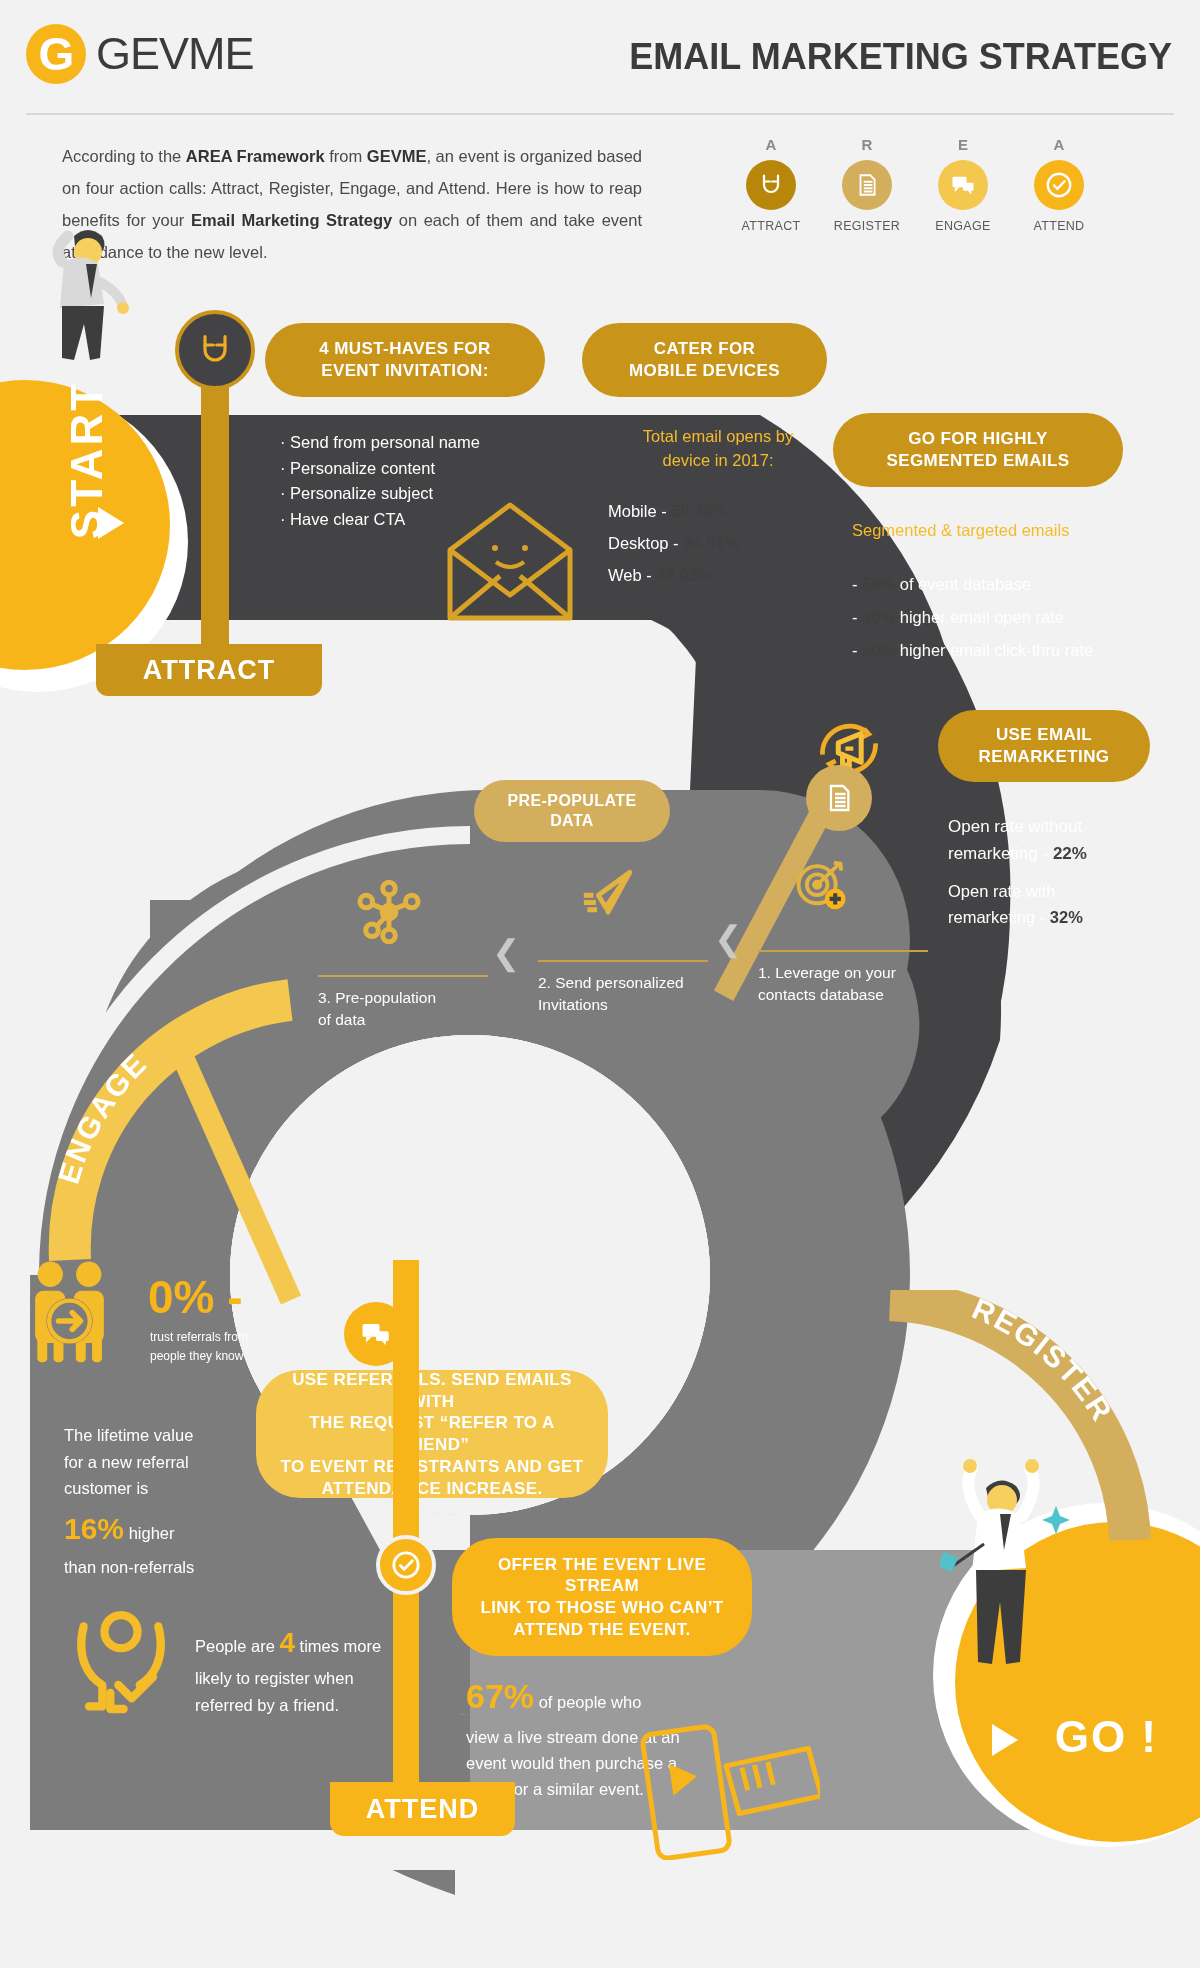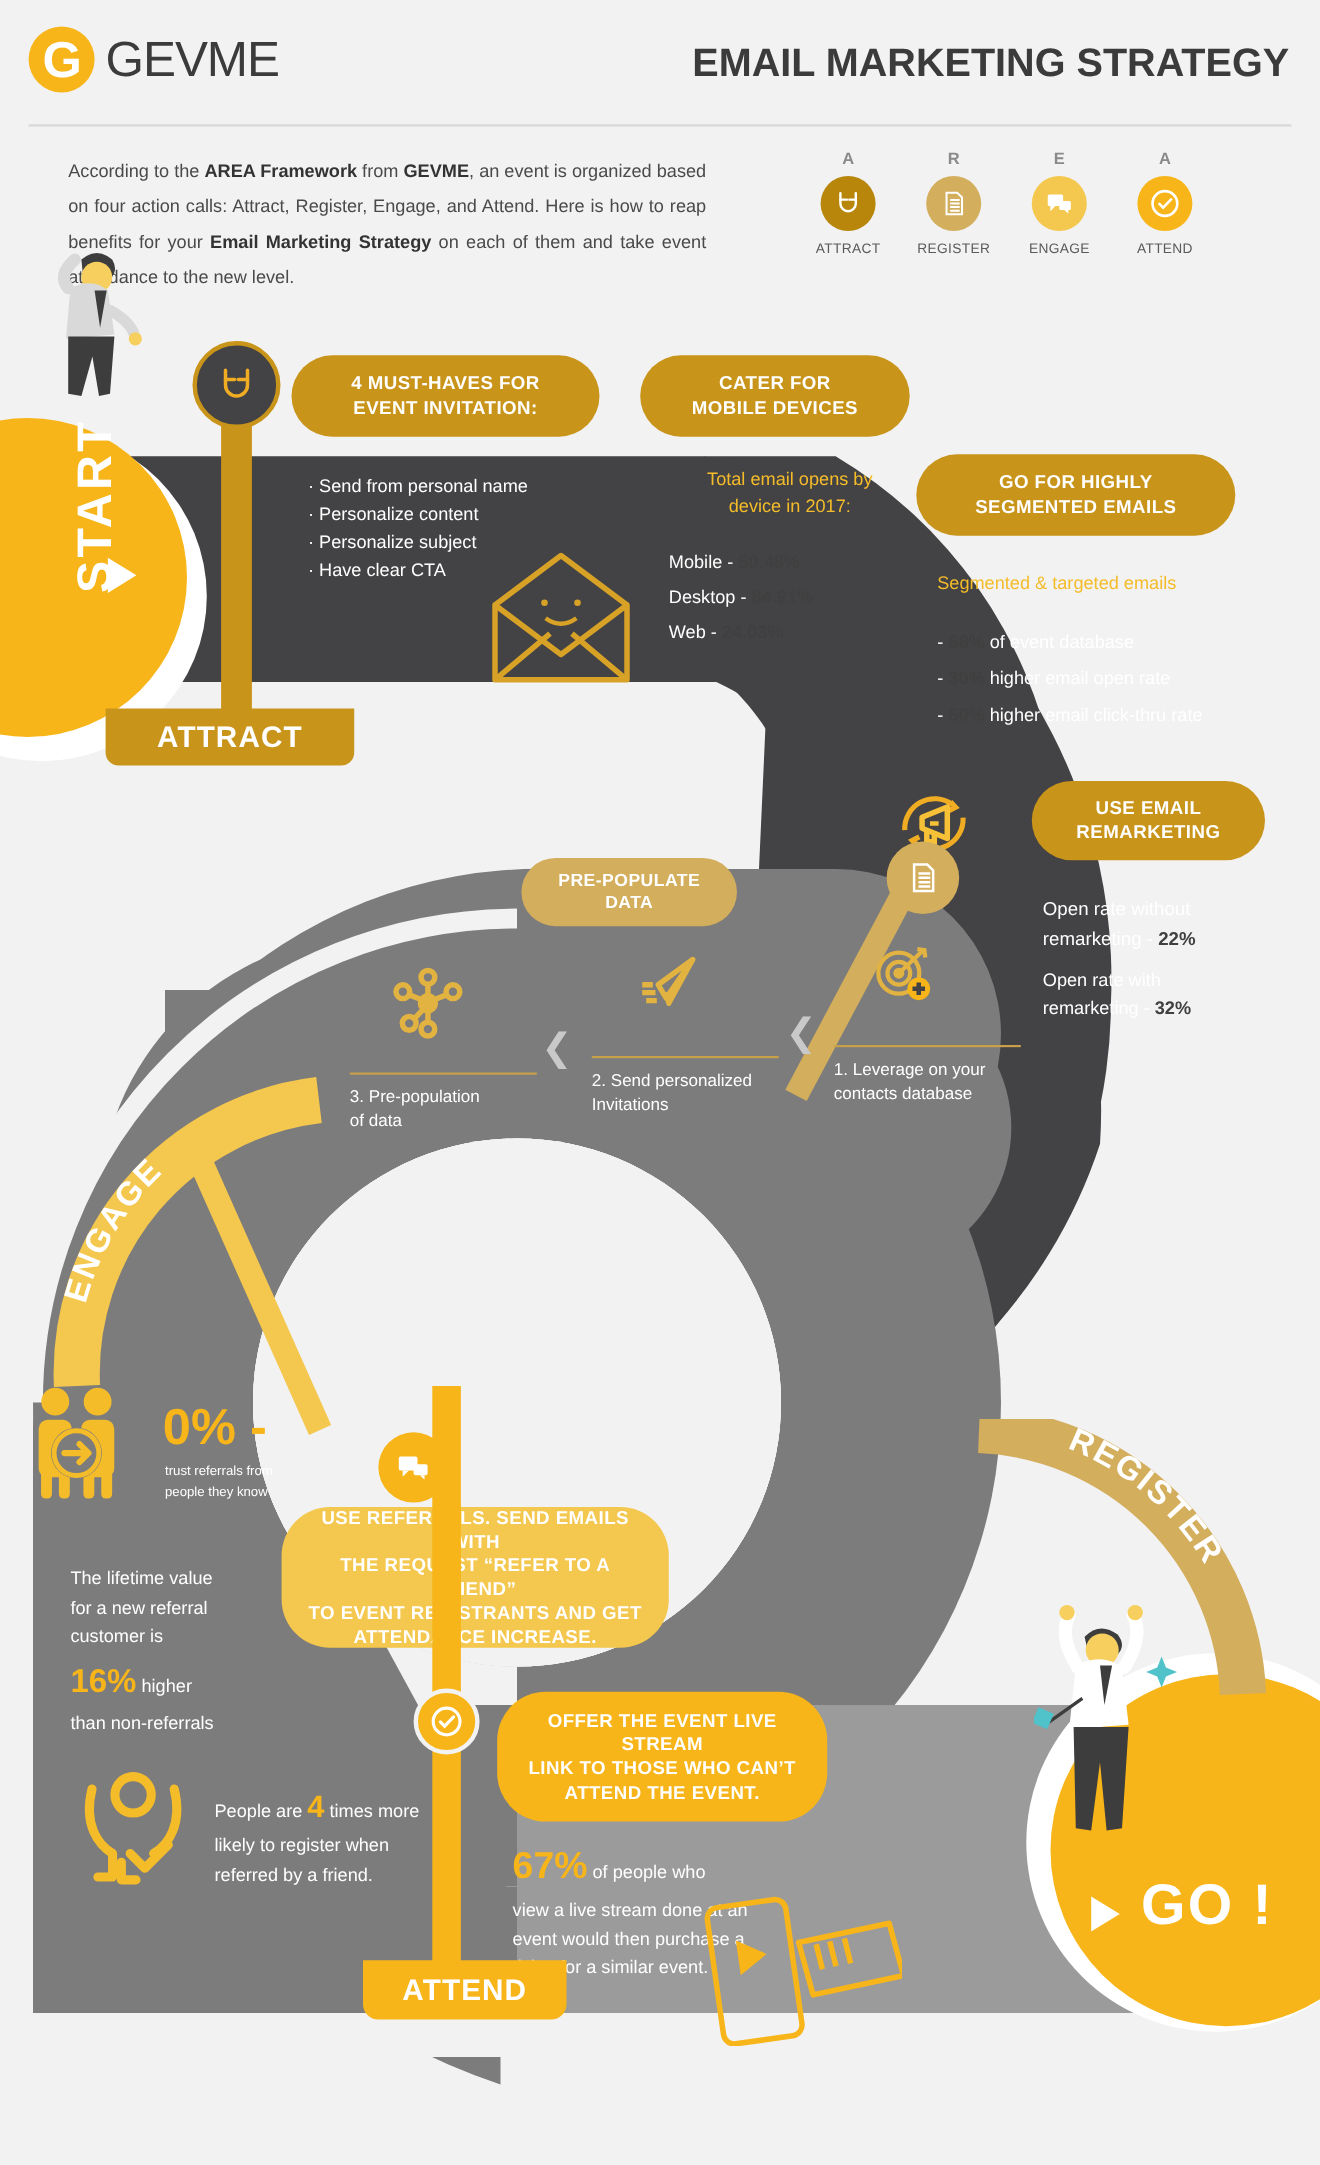--- a/index.html
+++ b/index.html
@@ -101,21 +101,21 @@
   .body-text { position: absolute; color: #ffffff; line-height: 1.55; }
   .body-text .hl { color: #404040; font-weight: bold; }
   .gold-head { color: #f5bc2a; font-weight: normal; }
 
   .stat-big { color: #f7b519; font-weight: bold; }
 
   .divider-line { position: absolute; height: 2px; background: #c9a04a; }
   .chevron { position: absolute; color: #c9c9c9; font-size: 34px; font-weight: 300; }
 
   .step-cap { position: absolute; color: #fff; font-size: 15.5px; line-height: 1.45; }
-  #go-text { position: absolute; right: 42px; bottom: 206px; color: #fff; font-size: 52px; font-weight: bold; letter-spacing: 2px; }
+  #go-text { position: absolute; right: 42px; bottom: 206px; color: #fff; font-size: 44px; font-weight: bold; letter-spacing: 2px; }
   #go-arrow {
     position: absolute; right: 182px; bottom: 212px;
     width: 0; height: 0; border-left: 26px solid #fff;
     border-top: 16px solid transparent; border-bottom: 16px solid transparent;
   }
   svg { display:block; }
 </style>
 </head>
 <body>
 

